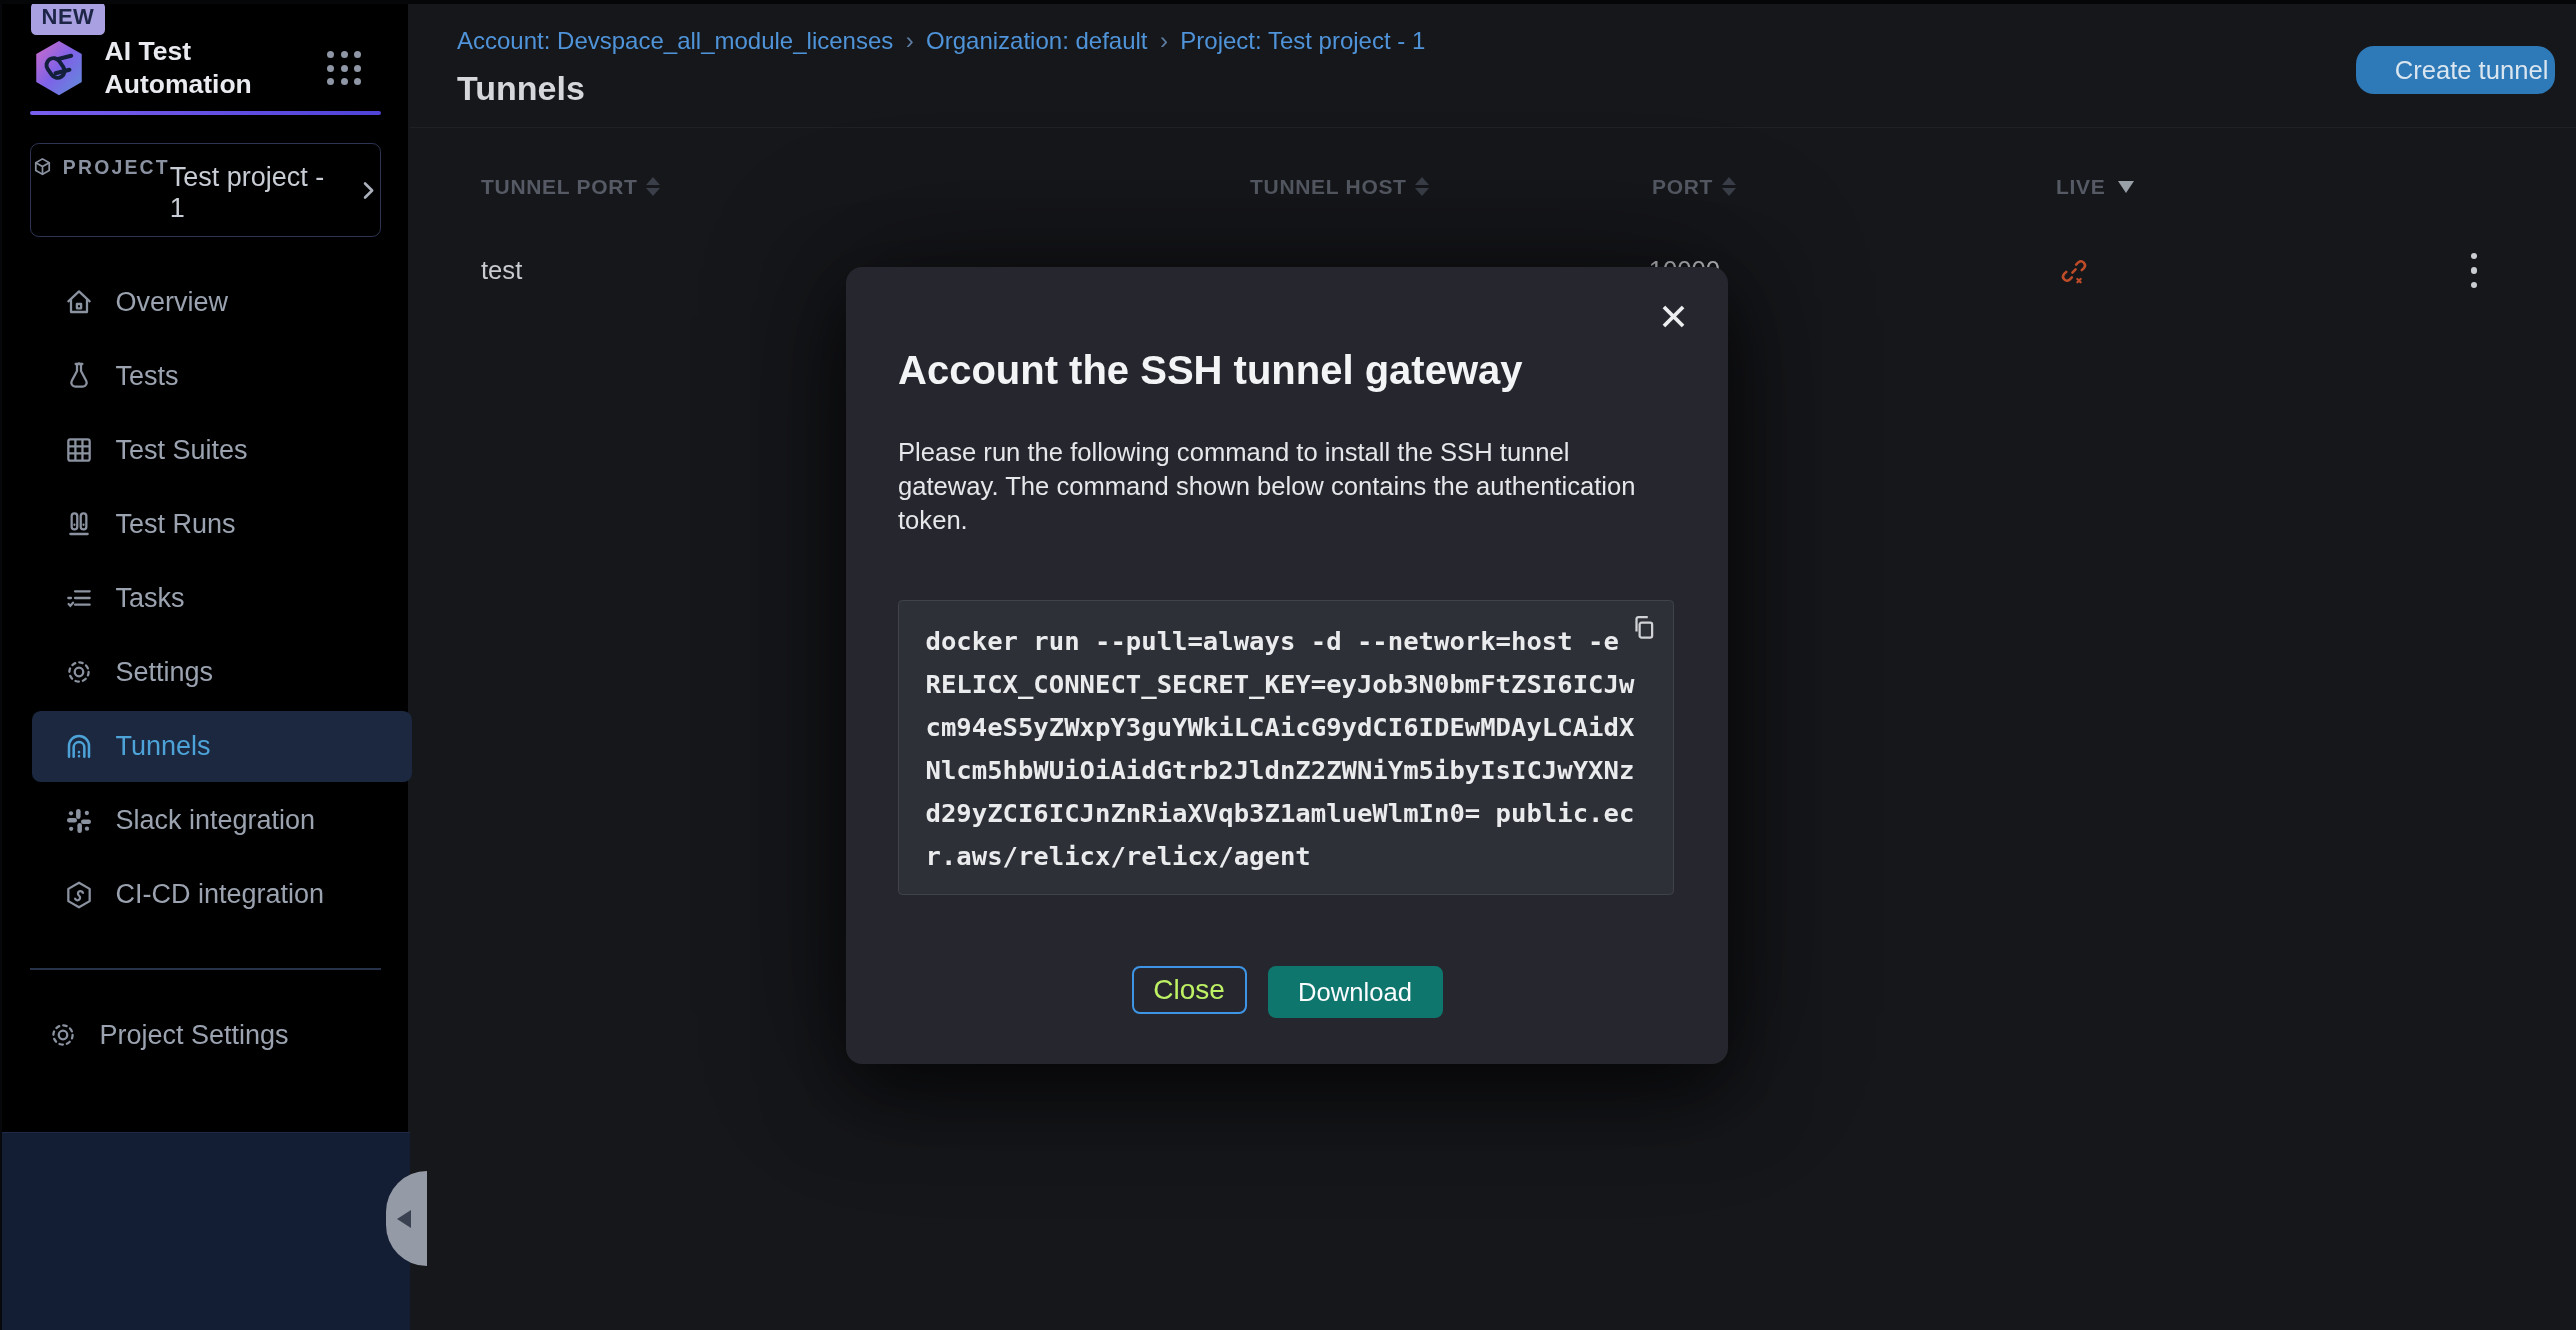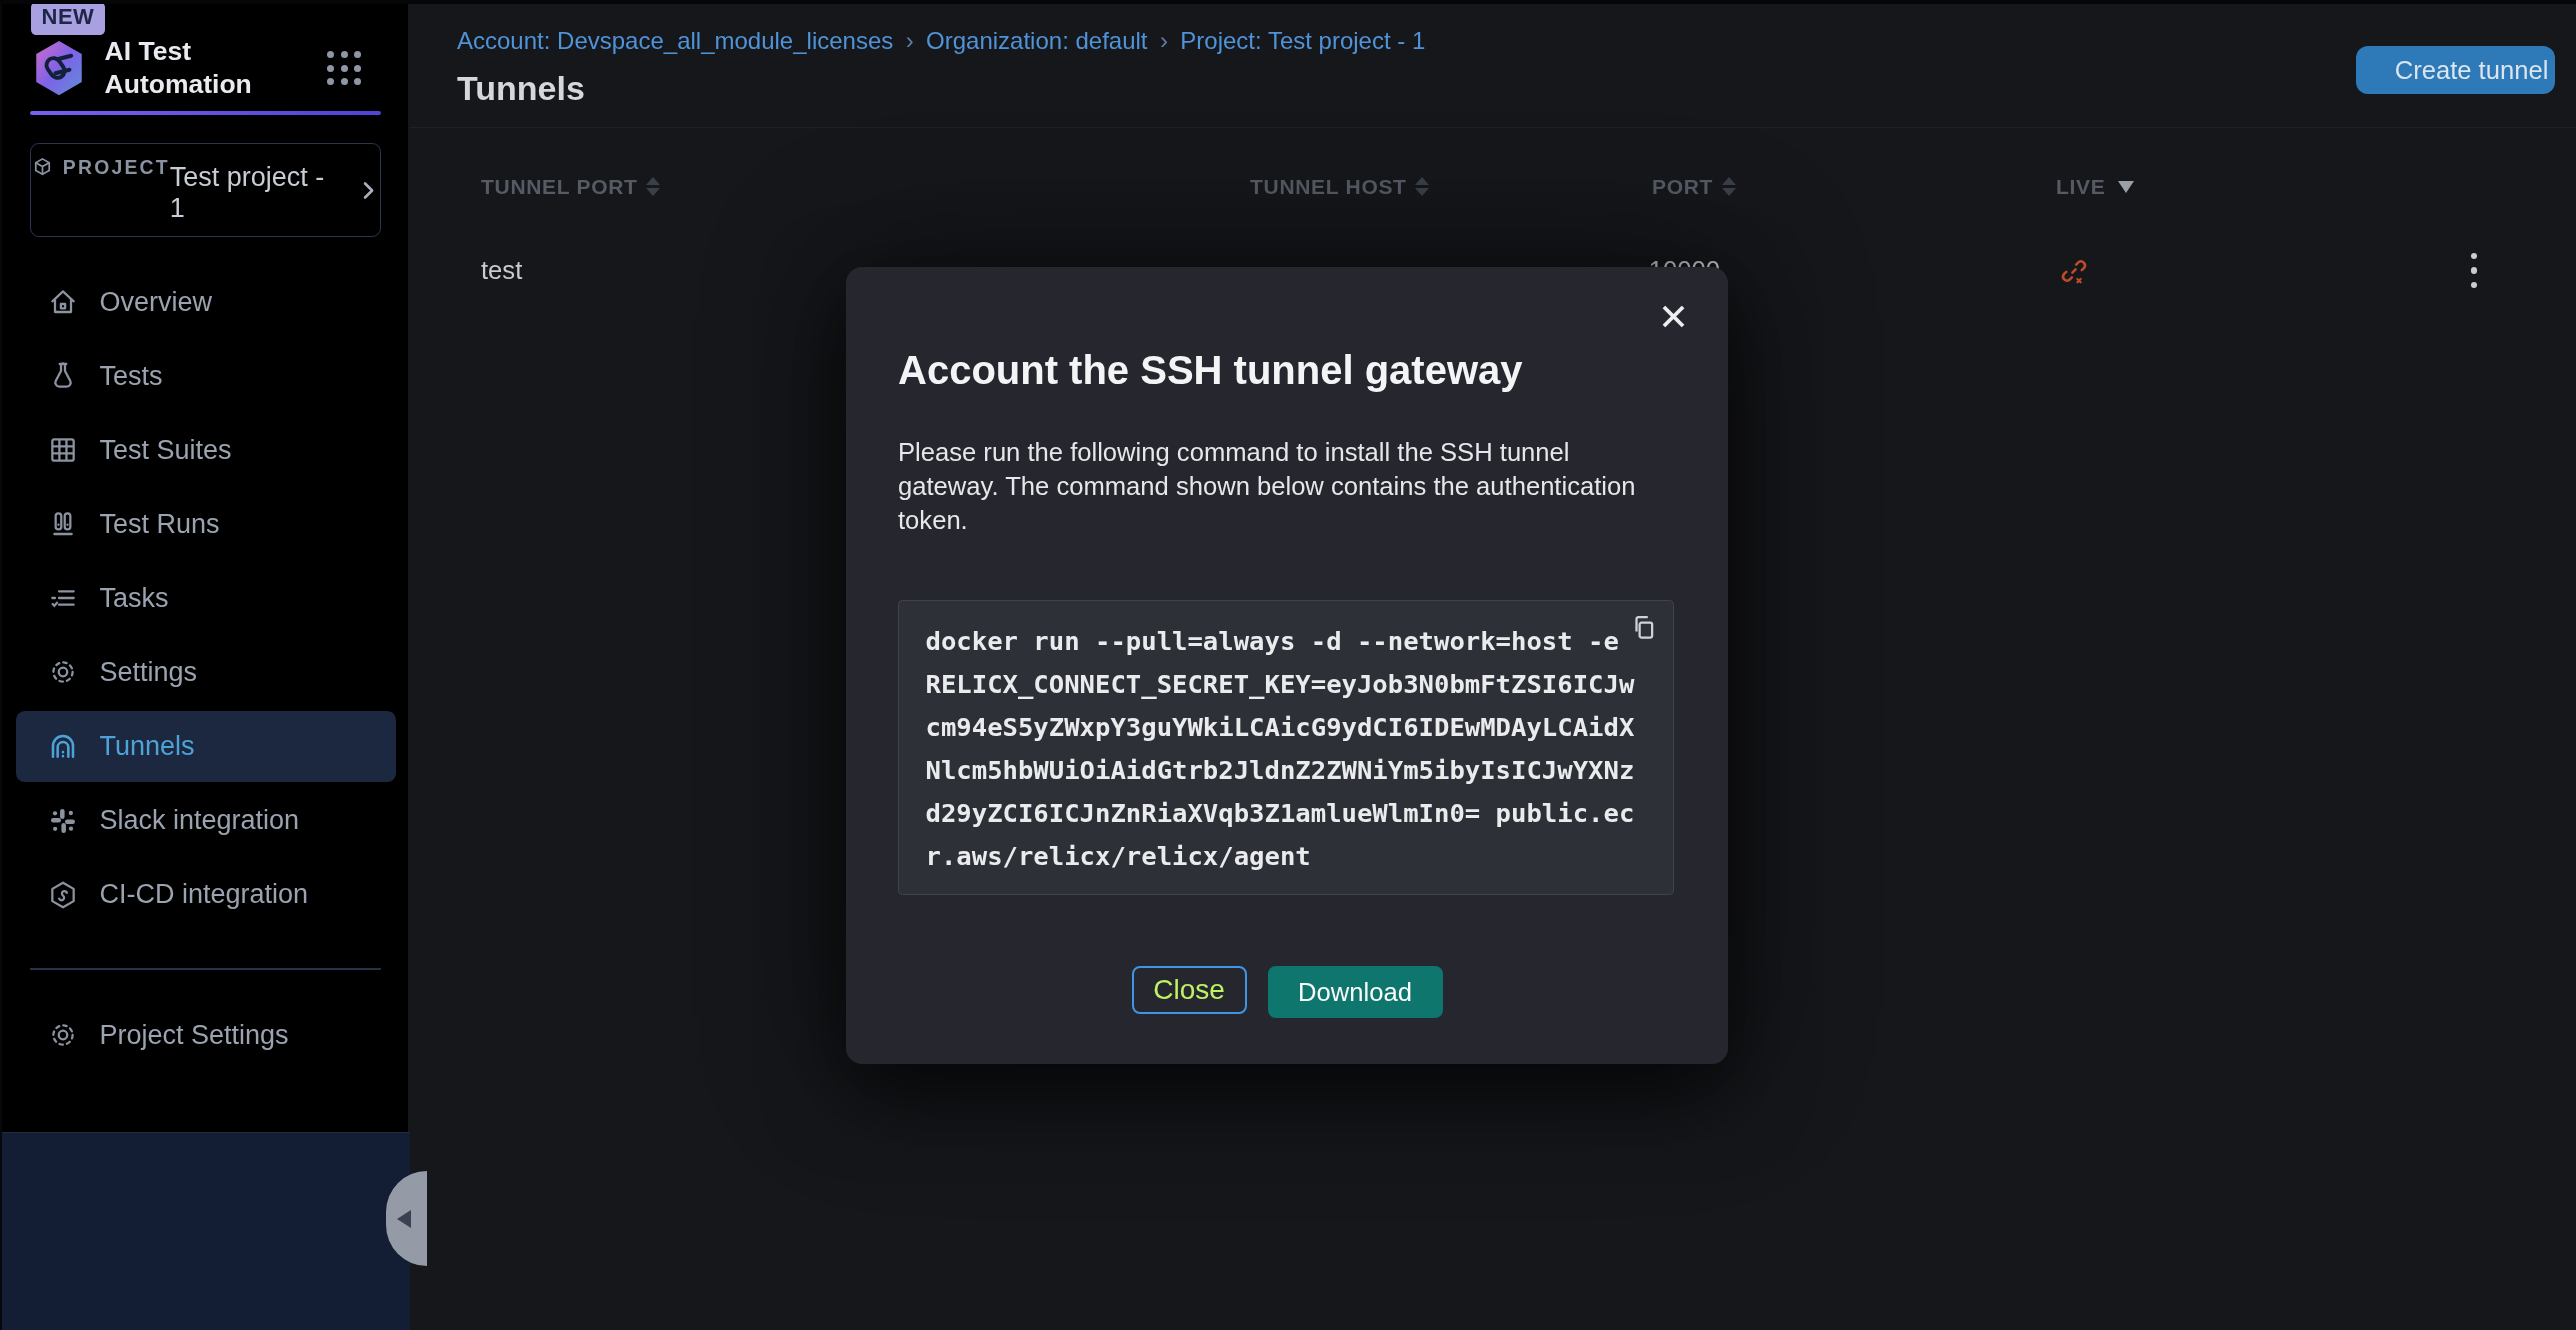--- a/index.html
+++ b/index.html
@@ -23,21 +23,21 @@
     background:linear-gradient(90deg,#7a5ff0,#4f43d8); border-radius:2.6px; }
 
   .project-card { position:absolute; left:28px; top:143px; width:351px; height:94px;
     border:1.8px solid #2c3654; border-radius:8.8px; display:flex; align-items:center; justify-content:center; cursor:pointer; }
   .pc-inner { display:flex; flex-direction:row; align-items:flex-start; }
   .pc-label-row { display:flex; align-items:center; gap:8.8px; color:#8a91a0; }
   .pc-label { font-size:19.4px; font-weight:700; letter-spacing:2.2px; color:#8a91a0; }
   .pc-value { font-size:27px; color:#c8ccd4; margin-top:5.3px; }
   .pc-chevron { margin-left:19.4px; }
 
-  .nav { position:absolute; left:0; top:265px; width:408px; }
+  .nav { position:absolute; left:16px; top:265px; width:408px; }
   .nav-item { height:74px; display:flex; align-items:center; padding-left:44px; cursor:pointer; }
   .nav-item .ico { width:34px; height:34px; flex:0 0 auto; display:flex; align-items:center; justify-content:center; }
   .nav-item .lbl { margin-left:19.4px; font-size:27px; color:#9ba3b0; }
   .nav-item.active { background:#1b2840; border-radius:8.8px; margin:1.8px 14px; height:71px; padding-left:30px; }
   .nav-item.active .lbl { color:#4da3d8; }
   .side-divider { position:absolute; left:28px; top:968px; width:351px; height:1.8px; background:#28314a; }
   .nav-bottom { position:absolute; left:0; top:998px; width:408px; }
 
   .sidebar-footer { position:absolute; left:0; top:1132px; width:408px; height:198px;
     background:#131d33; border-top:1.8px solid #1e2a45; }
@@ -46,21 +46,21 @@
   .collapse-tab .tri { margin-left:10.6px; width:0; height:0;
     border-top:9.7px solid transparent; border-bottom:9.7px solid transparent; border-right:14px solid #3a4150; }
 
   
   .main { position:absolute; left:410px; top:0; width:2166px; height:1330px; }
   .breadcrumb { position:absolute; left:47px; top:26.5px; font-size:24px; display:flex; gap:12.4px; align-items:center; }
   .breadcrumb a { color:#4f93d8; text-decoration:none; cursor:pointer; }
   .crumb-sep { color:#5f7da3; font-size:24px; }
   .page-title { position:absolute; left:47px; top:69px; font-size:34px; font-weight:700; color:#d5d7db; }
   .create-btn { position:absolute; left:1946px; top:46px; width:199px; height:48px;
-    background:#2e79b7; border:none; border-radius:12px; color:#d9e5ef; font-size:25.6px;
+    background:#2e79b7; border:none; border-radius:18px; color:#d9e5ef; font-size:25.6px;
     font-family:"Liberation Sans",sans-serif; cursor:pointer;padding-left:32px; }
   .head-divider { position:absolute; left:0; top:127px; width:2166px; height:0.9px; background:#202127; }
 
   .thead { position:absolute; left:0; top:164px; width:2166px; height:48px; }
   .th { position:absolute; display:flex; align-items:center; gap:8.8px;
     font-size:21px; font-weight:700; letter-spacing:0.7px; color:#555a64; cursor:pointer; }
   .sort-both { display:flex; flex-direction:column; gap:2.6px; }
   .sort-both i { display:block; width:0; height:0; border-left:7px solid transparent; border-right:7px solid transparent; }
   .sort-both .up { border-bottom:8px solid #3a3f49; }
   .sort-both .dn { border-top:8px solid #3a3f49; }

